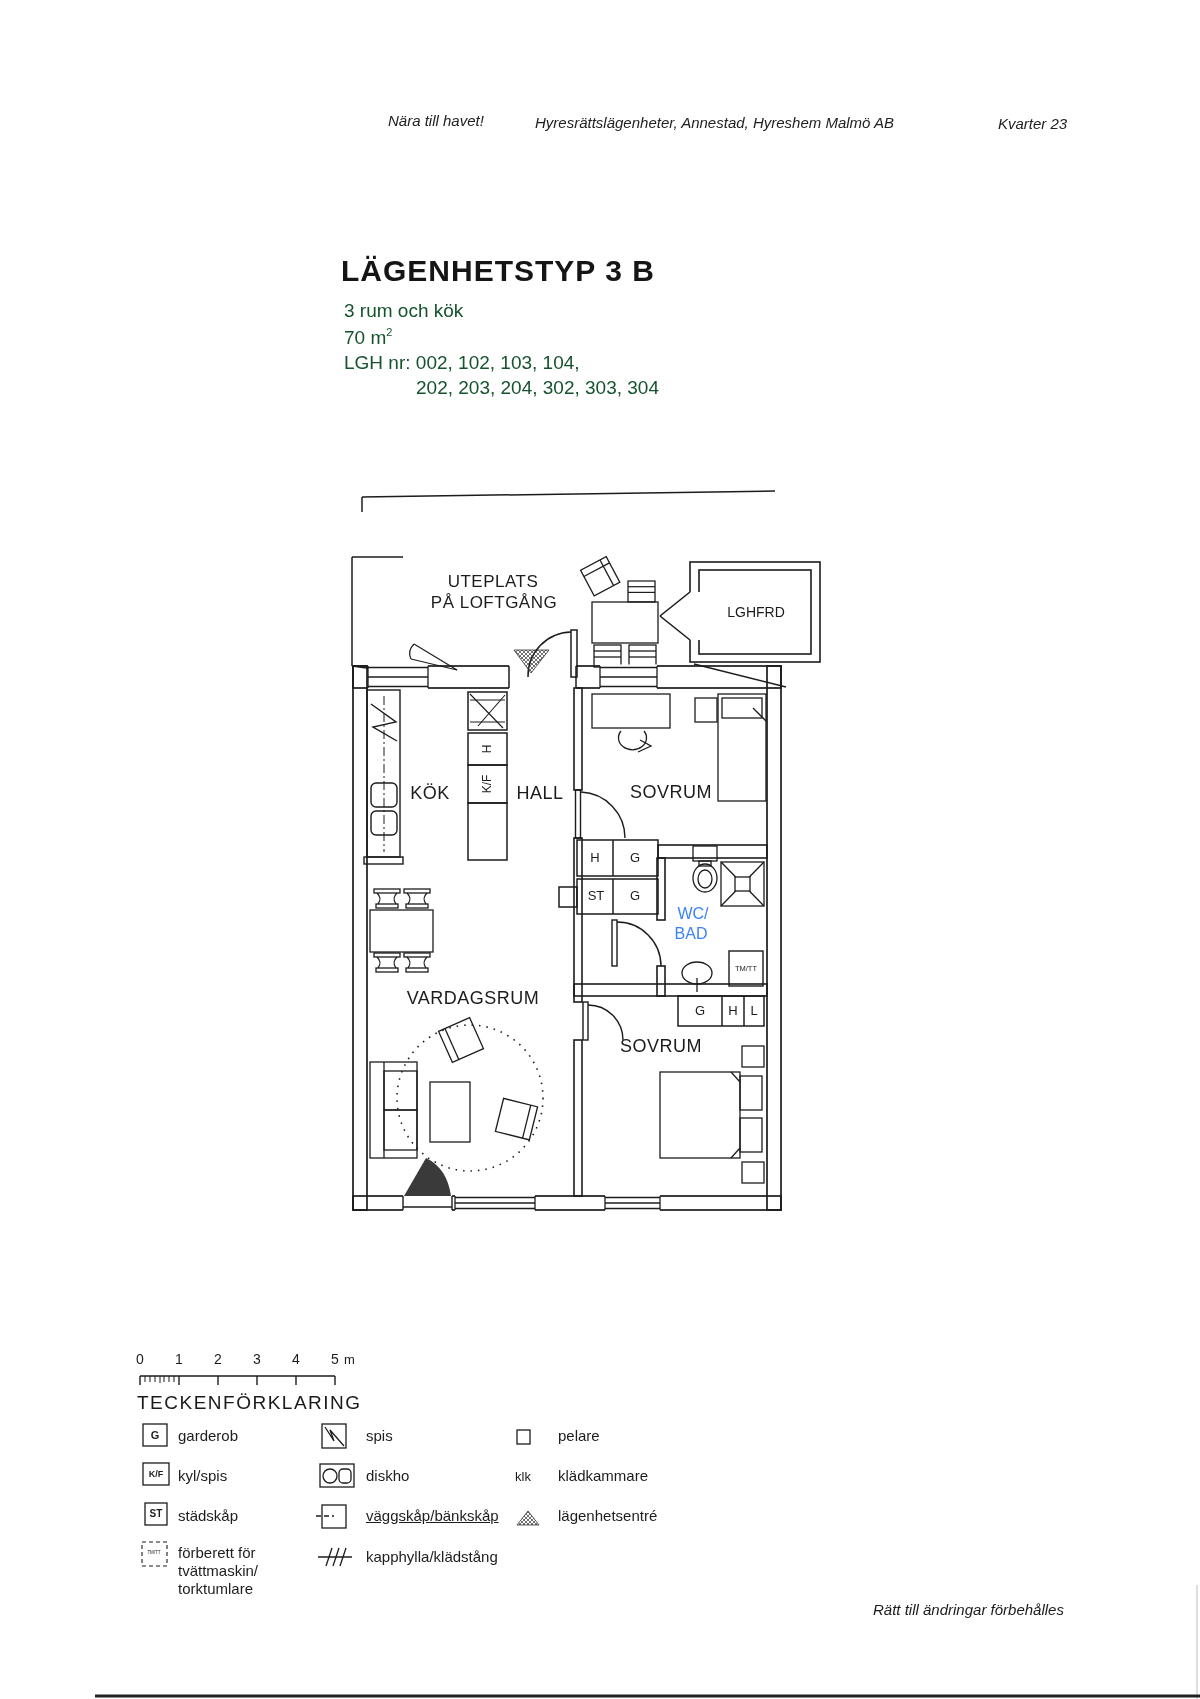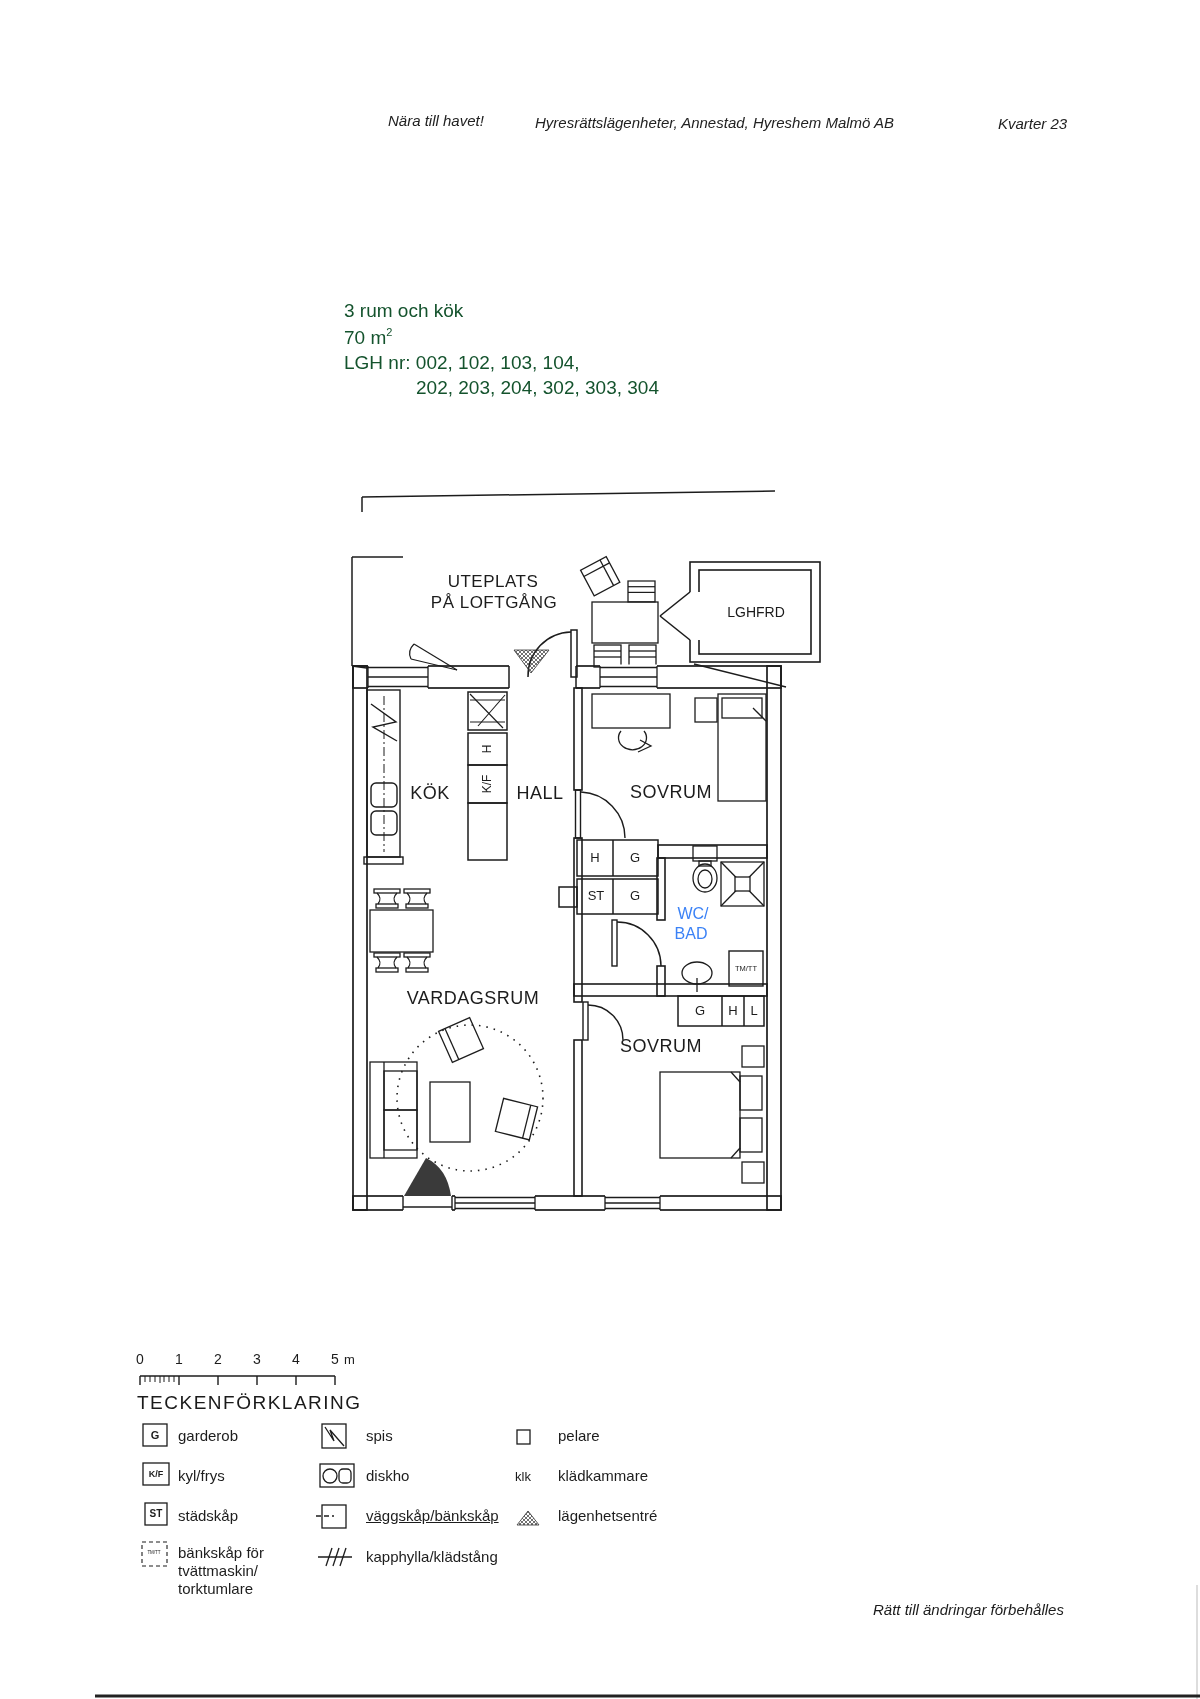--- a/index.html
+++ b/index.html
@@ -321,20 +321,21 @@
     <g stroke="#bbbbbb" stroke-width="1">
       <line x1="1197" y1="1585" x2="1197" y2="1699"></line>
     </g>
     <line x1="95" y1="1696" x2="1200" y2="1696" stroke="#222" stroke-width="3"></line>
   </svg>
 
   <div class="abs hdr" style="left:388px;top:113px;">Nära till havet!</div>
   <div class="abs hdr" style="left:535px;top:115px;">Hyresrättslägenheter, Annestad, Hyreshem Malmö AB</div>
   <div class="abs hdr" style="left:998px;top:116px;">Kvarter 23</div>
 
+  <div class="abs h1" style="left:341px;top:256px;">LÄGENHETSTYP 3 B</div>
   <div class="abs body-line" style="left:344px;top:301px;">3 rum och kök</div>
   <div class="abs body-line" style="left:344px;top:328px;">
     <span>70 m</span><span class="sup">2</span>
   </div>
   <div class="abs body-line" style="left:344px;top:353px;">
     <span>LGH nr:</span>
     <span style="margin-left:0;">002, 102, 103, 104,</span>
   </div>
   <div class="abs body-line" style="left:416px;top:378px;">202, 203, 204, 302, 303, 304</div>
 
@@ -369,23 +370,23 @@
   <div class="abs tick-num" style="left:344px;top:1353px;font-size:13px;">m</div>
 
   <div class="abs legend-h" style="left:137px;top:1393px;">TECKENFÖRKLARING</div>
 
   <div class="abs icon-letter ctr" style="left:155px;top:1430px;">G</div>
   <div class="abs icon-letter ctr" style="left:156px;top:1470px;font-size:9px;">K/F</div>
   <div class="abs icon-letter ctr" style="left:156px;top:1509px;font-size:10px;">ST</div>
   <div class="abs icon-tiny ctr" style="left:154px;top:1551px;">TM/TT</div>
 
   <div class="abs legend-item" style="left:178px;top:1428px;">garderob</div>
-  <div class="abs legend-item" style="left:178px;top:1468px;">kyl/frys</div>
+  <div class="abs legend-item" style="left:178px;top:1468px;">kyl/spis</div>
   <div class="abs legend-item" style="left:178px;top:1508px;">städskåp</div>
-  <div class="abs legend-item" style="left:178px;top:1545px;">bänkskåp för</div>
+  <div class="abs legend-item" style="left:178px;top:1545px;">förberett för</div>
   <div class="abs legend-item" style="left:178px;top:1563px;">tvättmaskin/</div>
   <div class="abs legend-item" style="left:178px;top:1581px;">torktumlare</div>
 
   <div class="abs legend-item" style="left:366px;top:1428px;">spis</div>
   <div class="abs legend-item" style="left:366px;top:1468px;">diskho</div>
   <div class="abs legend-item" style="left:366px;top:1508px;text-decoration:underline;">väggskåp/bänkskåp</div>
   <div class="abs legend-item" style="left:366px;top:1549px;">kapphylla/klädstång</div>
 
   <div class="abs legend-item" style="left:558px;top:1428px;">pelare</div>
   <div class="abs" style="left:515px;top:1470px;font-size:13px;">klk</div>

